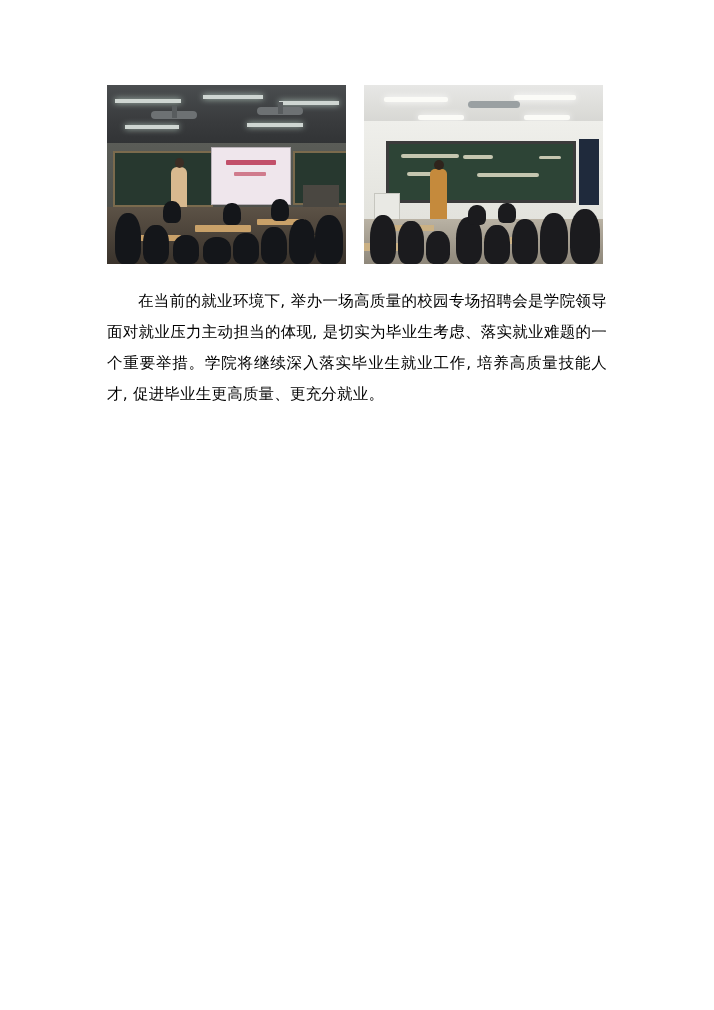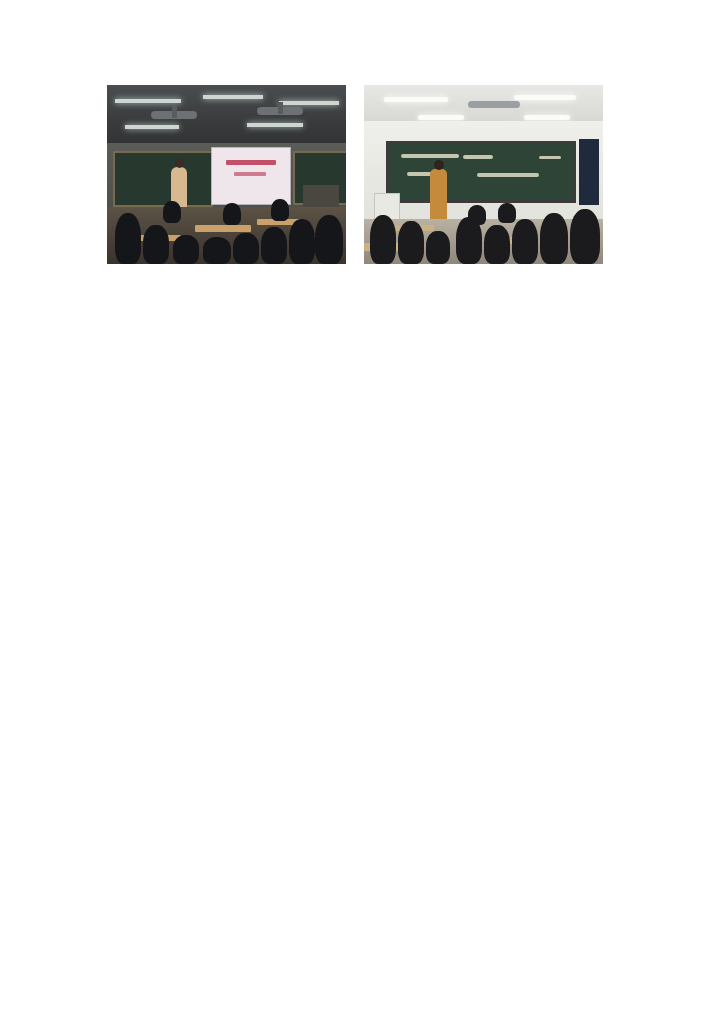--- a/index.html
+++ b/index.html
@@ -305,14 +305,15 @@
         <div class="p2-head" style="left:148px; top:134px; width:26px; height:45px;"></div>
         <div class="p2-head" style="left:176px; top:128px; width:28px; height:51px;"></div>
         <div class="p2-head" style="left:206px; top:124px; width:30px; height:55px;"></div>
         <div class="p2-head" style="left:62px;  top:146px; width:24px; height:33px;"></div>
         <div class="p2-head" style="left:104px; top:120px; width:18px; height:20px;"></div>
         <div class="p2-head" style="left:134px; top:118px; width:18px; height:20px;"></div>
       </div>
 
     </div>
 
+    <p class="body-text">在当前的就业环境下, 举办一场高质量的校园专场招聘会是学院领导面对就业压力主动担当的体现, 是切实为毕业生考虑、落实就业难题的一个重要举措。学院将继续深入落实毕业生就业工作, 培养高质量技能人才, 促进毕业生更高质量、更充分就业。</p>
   </div>
 </div>
 
 </body></html>

